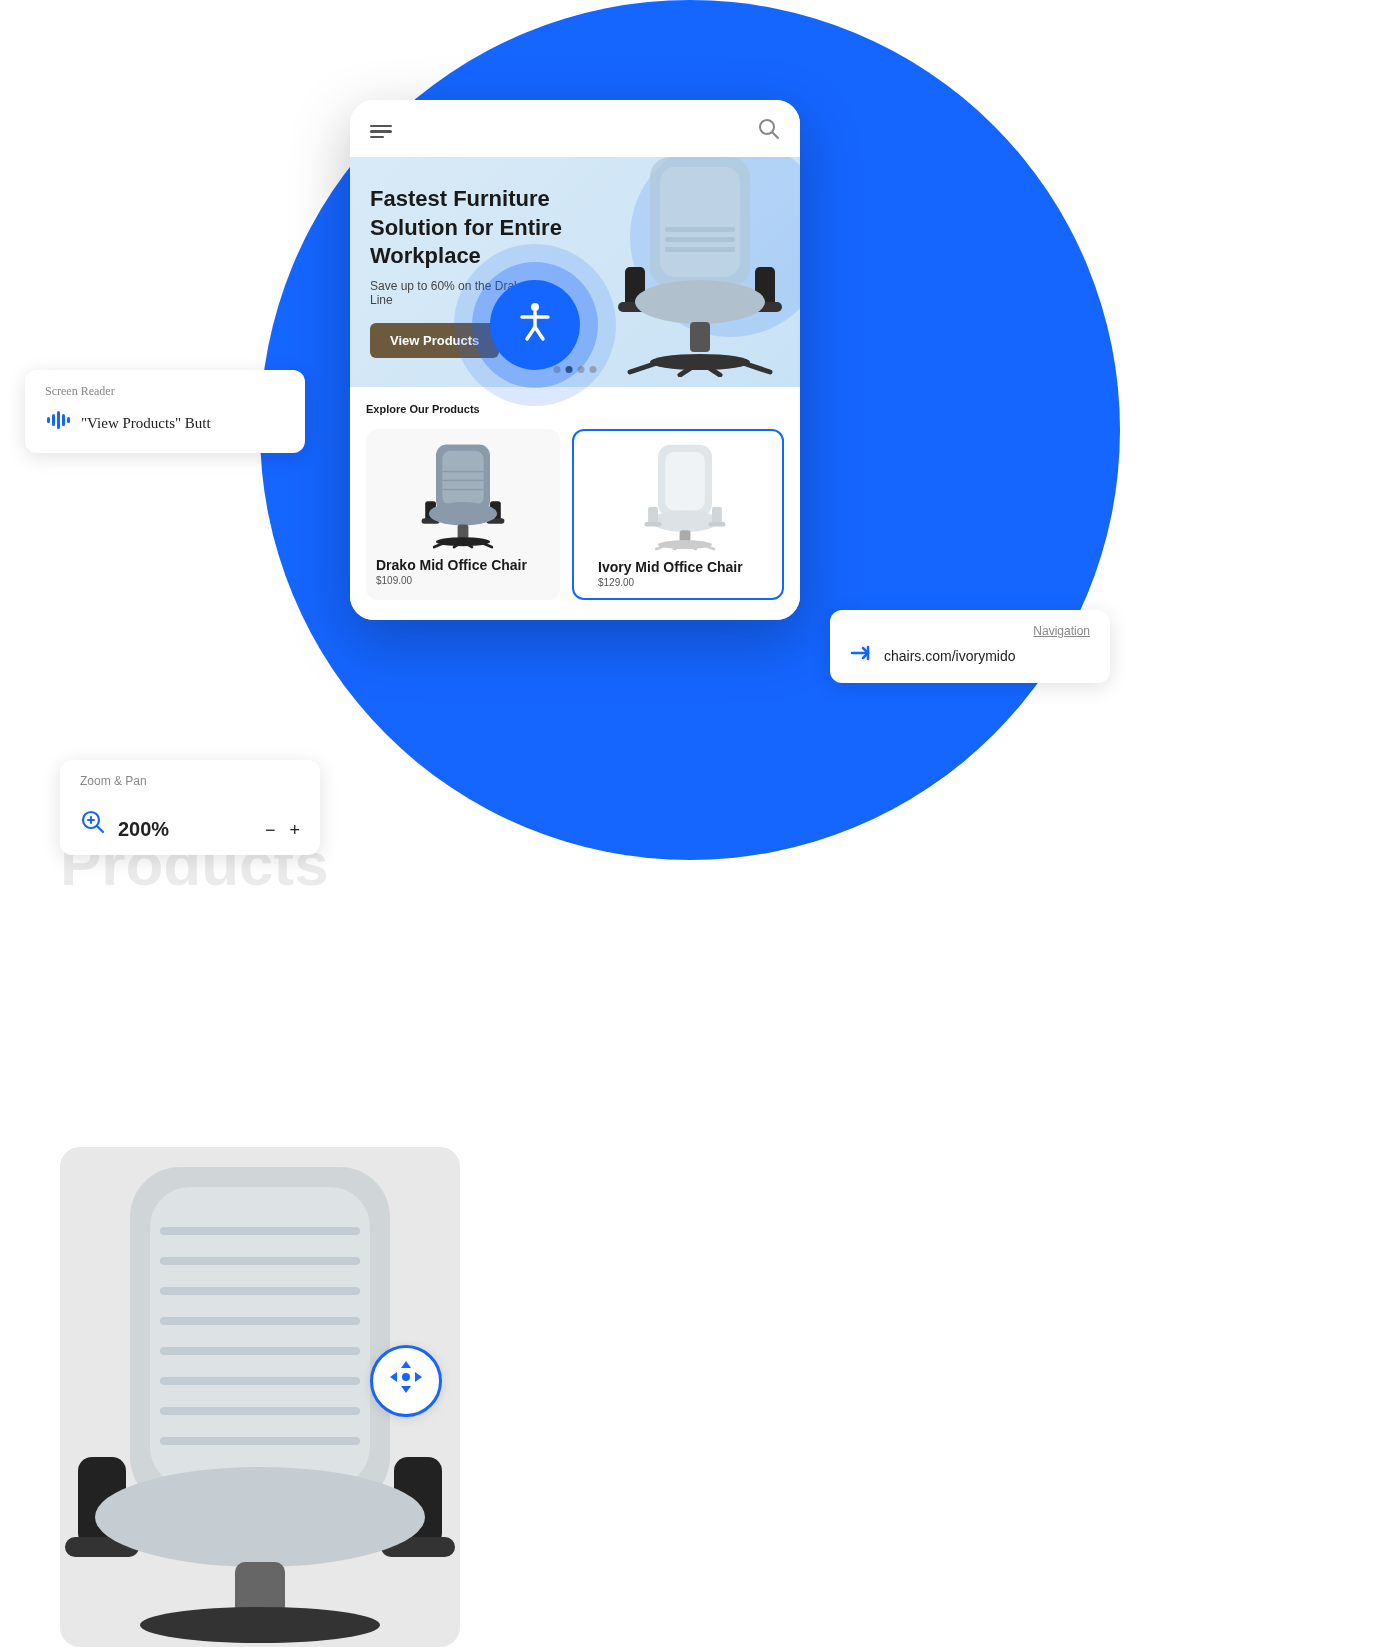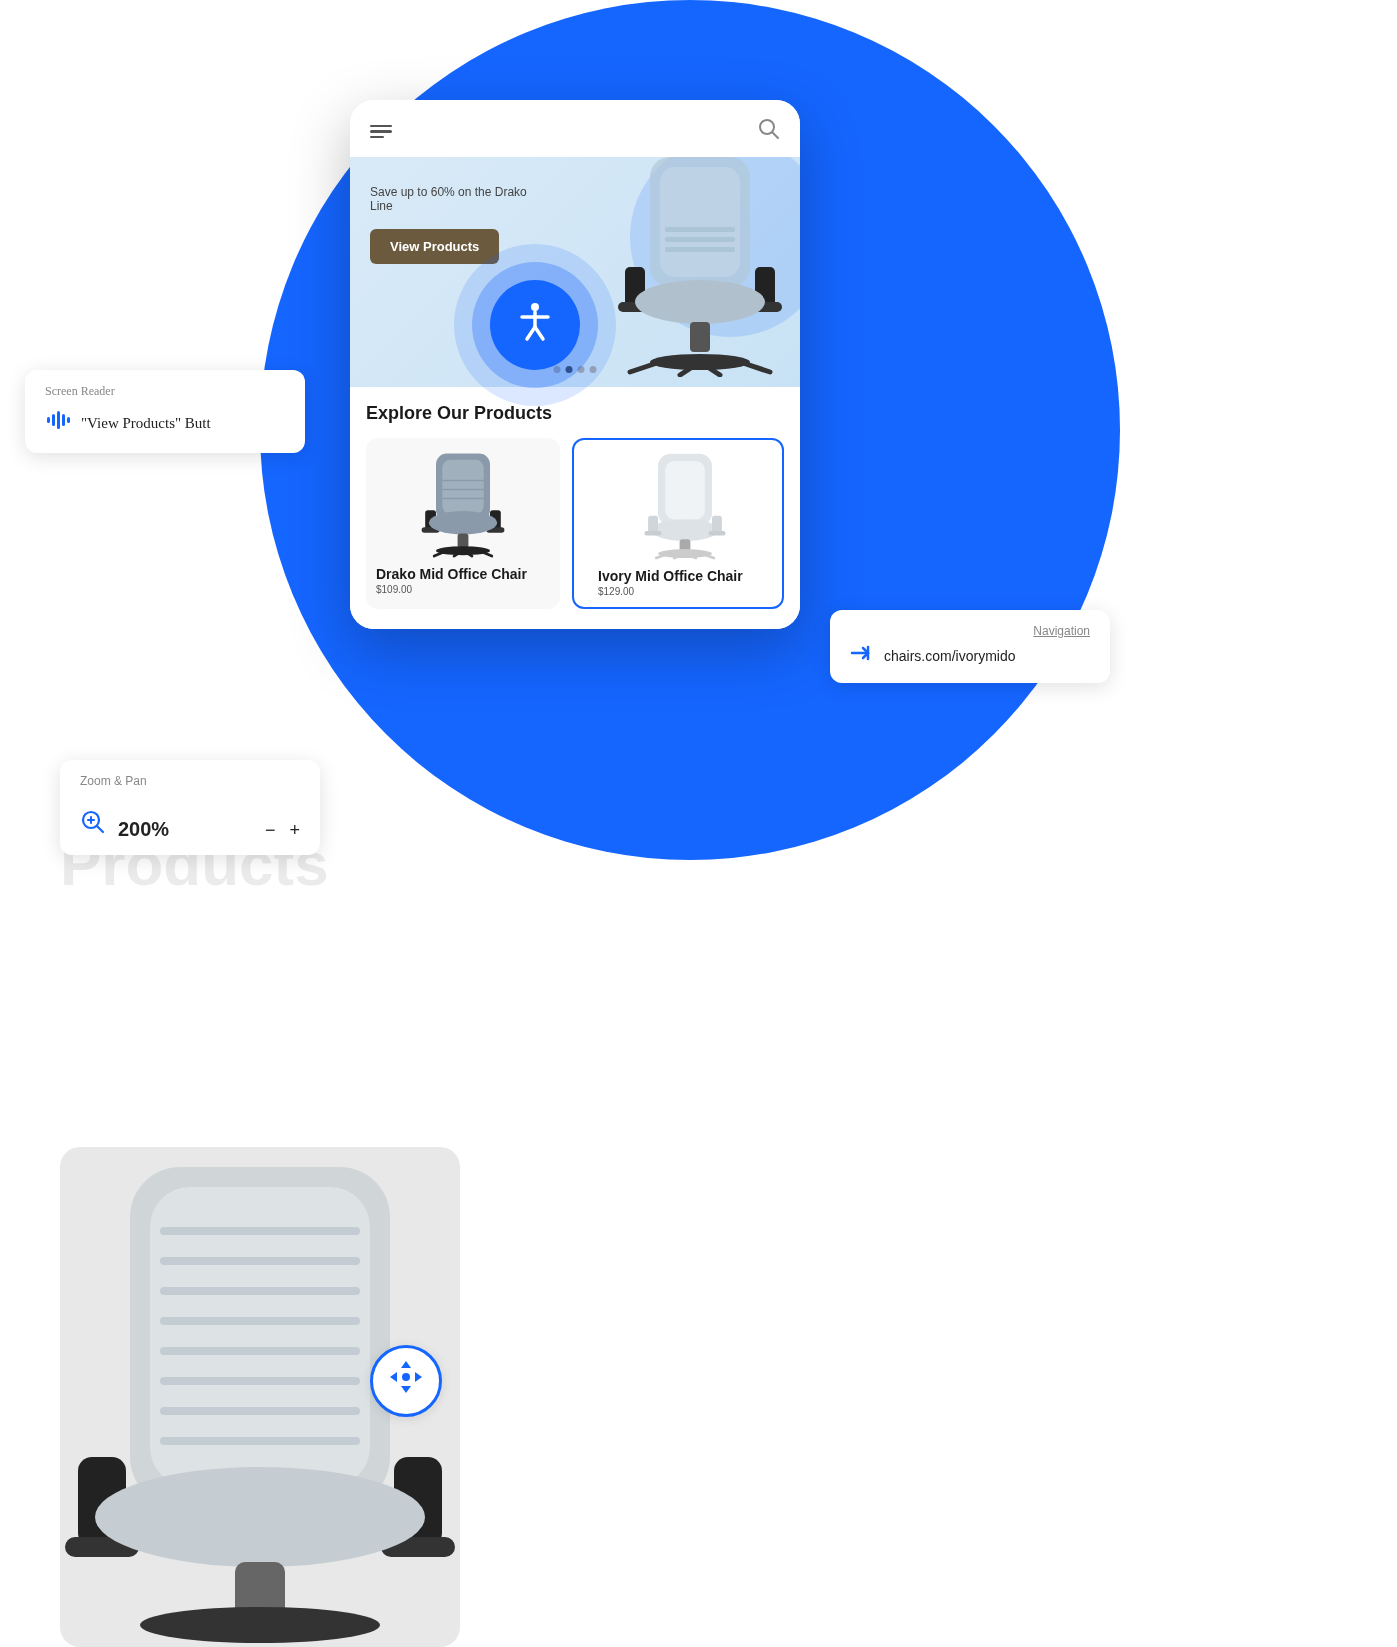--- a/index.html
+++ b/index.html
@@ -131,21 +131,21 @@
       background: #444;
     }
 
     
     .products-section {
       padding: 16px 16px 20px;
       background: #fff;
     }
 
     .products-title {
-      font-size: 18px;
+      font-size: 11px;
       font-weight: 600;
       color: #1a1a1a;
       margin-bottom: 14px;
     }
 
     .products-grid {
       display: flex;
       gap: 12px;
     }
 
@@ -408,20 +408,21 @@
         <circle cx="9" cy="9" r="7" stroke="#888" stroke-width="2"></circle>
         <line x1="14.5" y1="14.5" x2="20" y2="20" stroke="#888" stroke-width="2" stroke-linecap="round"></line>
       </svg>
     </div>
   </div>
 
   <div class="hero-banner">
     <div class="hero-circle-bg"></div>
 
     <div class="hero-text">
+      <h2>Fastest Furniture Solution for Entire Workplace</h2>
       <p>Save up to 60% on the Drako Line</p>
       <button class="view-products-btn">View Products</button>
     </div>
 
     <div class="hero-chair-img">
       <svg viewBox="0 0 200 230" fill="none" xmlns="http://www.w3.org/2000/svg">
 
         <rect x="50" y="10" width="100" height="130" rx="20" fill="#b0c8d8" opacity="0.7"></rect>
         <rect x="60" y="20" width="80" height="110" rx="15" fill="#c5d9e8" opacity="0.6"></rect>
 

